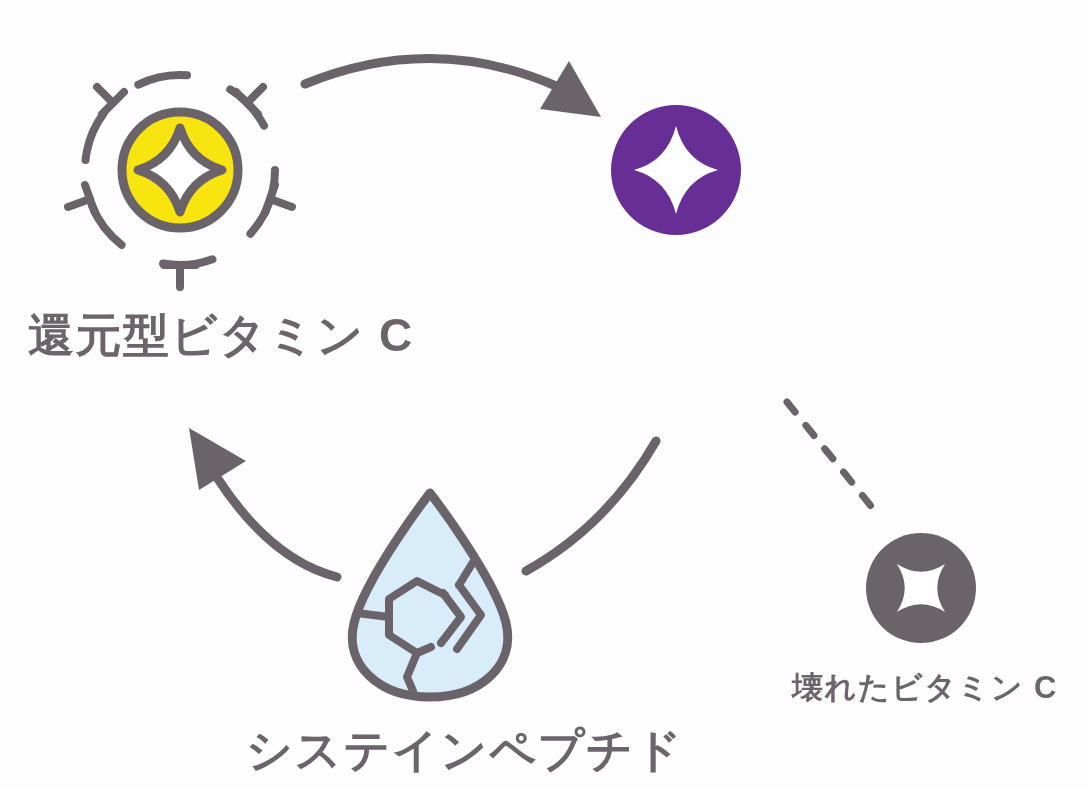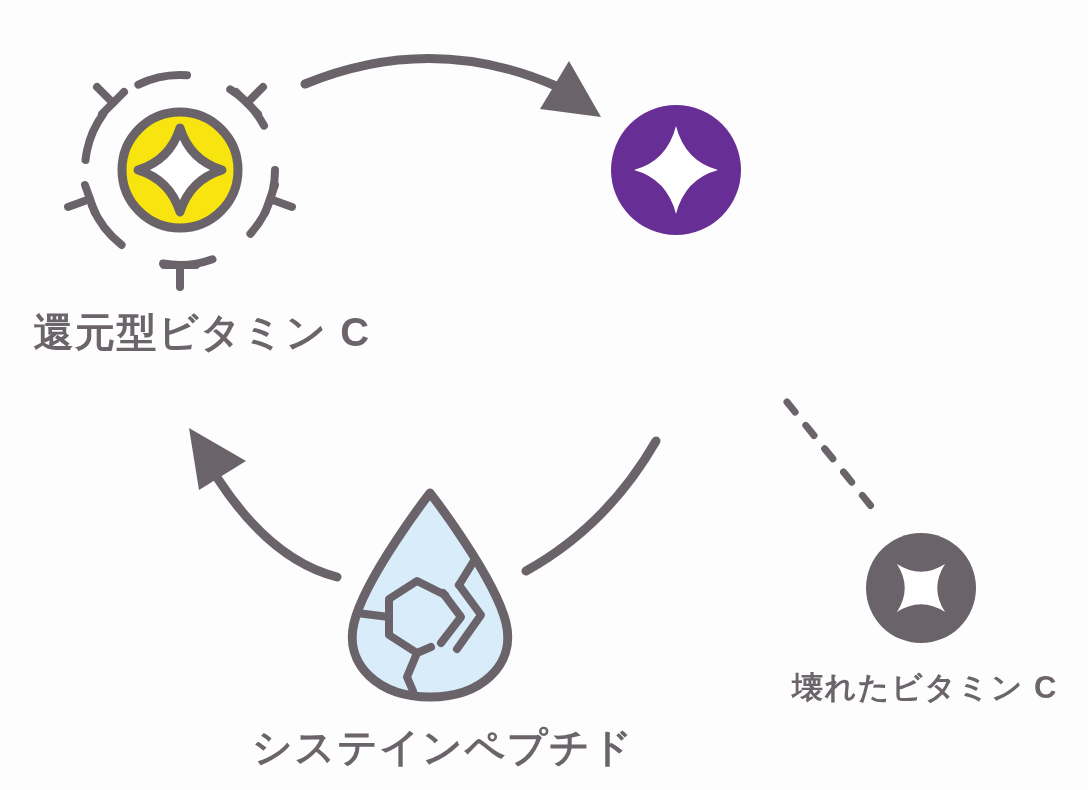--- a/index.html
+++ b/index.html
@@ -7,21 +7,21 @@
     --blue:#d9ecfa; --white:#ffffff; --bg:#fdfdfd;
   }
   html,body{margin:0;padding:0;}
   body{background:#e8e8e8;font-family:"Liberation Sans","DejaVu Sans",sans-serif;}
   .stage{position:relative;width:1088px;height:790px;background:var(--bg);overflow:hidden;}
   .stage svg{position:absolute;left:0;top:0;}
   .label{
     position:absolute;color:var(--text);font-weight:600;line-height:1.15;
     text-align:center;letter-spacing:1.5px;white-space:nowrap;
   }
-  .label-lg{font-size:40px;}
+  .label-lg{font-size:46px;}
   .label-md{font-size:31px;}
   .lbl-reduced{left:28px;top:309px;width:348px;}
   .lbl-oxidized{left:498px;top:307px;width:386px;}
   .lbl-cysteine{left:246px;top:724px;width:394px;}
   .lbl-broken{left:788px;top:670px;width:274px;}
 
   .stroke{stroke:var(--gray);fill:none;stroke-linecap:round;stroke-linejoin:round;}
   .w9{stroke-width:9px;}
   .w8{stroke-width:8px;}
   .fill-gray{fill:var(--gray);stroke:none;}

